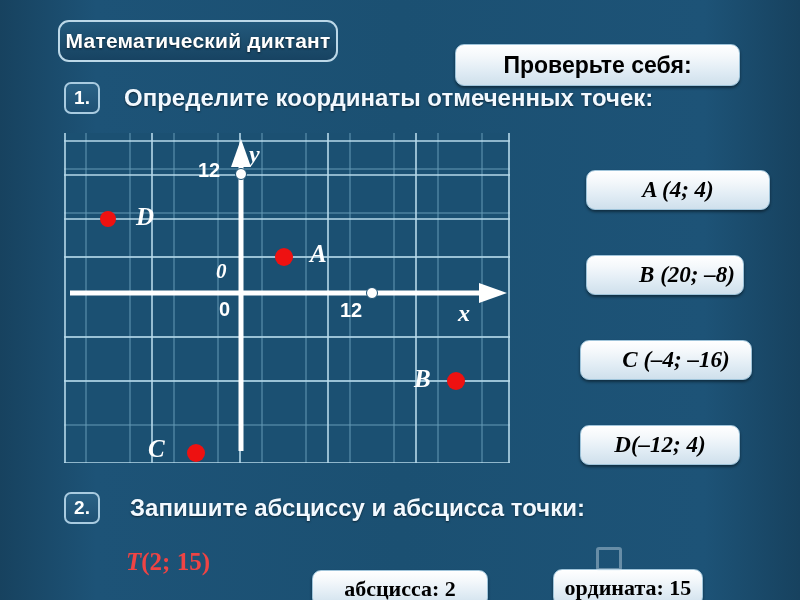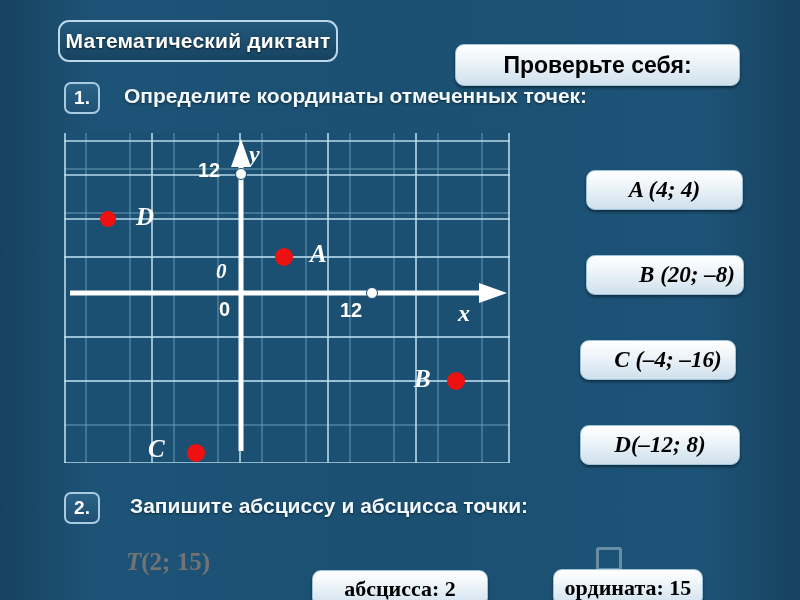--- a/index.html
+++ b/index.html
@@ -54,21 +54,21 @@
     width: 36px; height: 32px;
     background: linear-gradient(180deg,#2a6185 0%,#1f5174 100%);
     border: 2px solid #a9cbe0;
     border-radius: 7px;
     display: flex; align-items: center; justify-content: center;
     color: #ffffff; font-size: 19px; font-weight: bold;
   }
   .qtext {
     position: absolute;
     color: #f2f9ff;
-    font-size: 21px;
+    font-size: 24px;
     font-weight: bold;
     white-space: nowrap;
     text-shadow: 0 1px 2px rgba(0,0,0,.55);
   }
   #q1-num { left: 64px; top: 82px; }
   #q1-text { left: 124px; top: 84px; }
   #q2-num { left: 64px; top: 492px; }
   #q2-text { left: 130px; top: 494px; }
 
   
@@ -76,36 +76,36 @@
     position: absolute;
     left: 64px; top: 133px;
     width: 446px; height: 330px;
   }
   #plane svg { display: block; }
 
   
   .answer {
     position: absolute;
     left: 586px;
-    width: 157px; height: 40px;
+    width: 184px; height: 40px;
     font-family: "Liberation Serif", serif;
     font-size: 23px;
     font-weight: bold;
     font-style: italic;
   }
   #ans-a { top: 146px; }
   #ans-b { top: 231px; left: 586px; width: 158px; padding-left: 44px; }
-  #ans-c { top: 316px; left: 580px; width: 156px; padding-left: 20px; }
+  #ans-c { top: 316px; left: 580px; width: 172px; padding-left: 20px; }
   #ans-d { top: 401px; left: 580px; width: 160px; }
 
   
   #point-t {
     position: absolute;
     left: 126px; top: 548px;
-    color: #737373;
+    color: #ef4444;
     font-family: "Liberation Serif", serif;
     font-size: 25px; font-weight: bold;
   }
   #point-t .lbl { font-style: italic; }
   #abscissa-box {
     position: absolute;
     left: 312px; top: 546px;
     width: 176px; height: 37px;
     font-family: "Liberation Serif", serif;
     font-size: 22px; font-weight: bold; justify-content: center;
@@ -230,21 +230,21 @@
 <div id="ans-a" class="pill answer">
   <span>A (4; 4)</span>
 </div>
 <div id="ans-b" class="pill answer">
   <span>B (20; –8)</span>
 </div>
 <div id="ans-c" class="pill answer">
   <span>C (–4; –16)</span>
 </div>
 <div id="ans-d" class="pill answer">
-  <span>D(–12; 8)</span>
+  <span>D(–12; 4)</span>
 </div>
 
 <div id="q2-num" class="qnum">
   <span>2.</span>
 </div>
 <div id="q2-text" class="qtext">Запишите абсциссу и абсцисса точки:</div>
 
 <div id="point-t">
   <span class="lbl">T</span><span>(2; 15)</span>
 </div>

